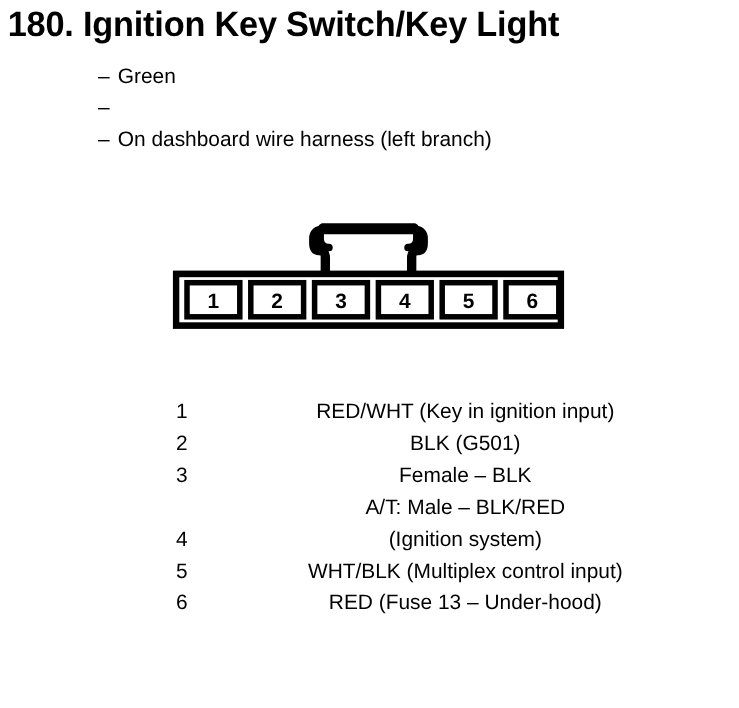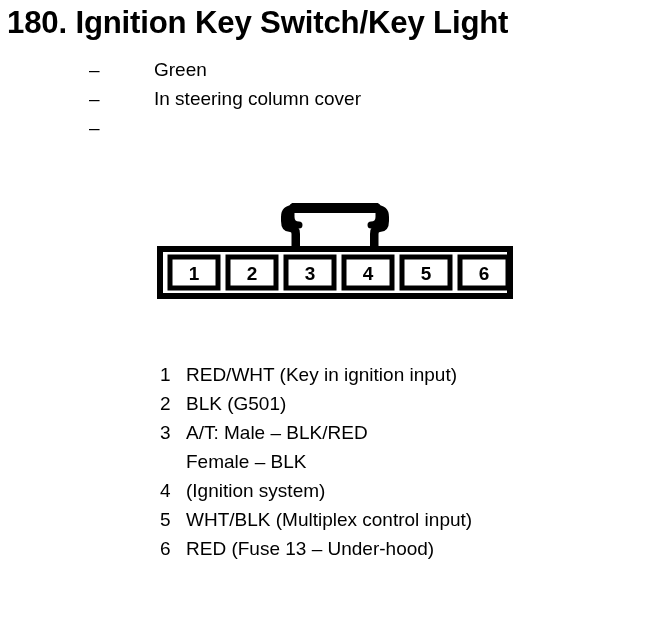--- a/index.html
+++ b/index.html
@@ -44,21 +44,20 @@
     font-size: 19px;
     line-height: 29px;
     white-space: nowrap;
   }
   .desc-dash {
     width: 18px;
     flex: 0 0 18px;
   }
   .desc-text {
     flex: 0 1 auto;
-    margin-left: 47px;
   }
 
   
   .connector {
     position: absolute;
     left: 157px;
     top: 203px;
     width: 356px;
     height: 96px;
   }
@@ -83,38 +82,39 @@
   .pin-num {
     flex: 0 0 26px;
     width: 26px;
     text-align: left;
   }
   .pin-lines {
     flex: 1 1 auto;
   }
   .pin-line {
     white-space: nowrap;
+    text-align: center;
   }
 </style>
 </head>
 <body>
 
 <div class="page-title">180. Ignition Key Switch/Key Light</div>
 
 <div class="desc-list">
   <div class="desc-item">
     <span class="desc-dash">–</span>
     <span class="desc-text">Green</span>
   </div>
   <div class="desc-item">
     <span class="desc-dash">–</span>
-    <span class="desc-text">In steering column cover</span>
   </div>
   <div class="desc-item">
     <span class="desc-dash">–</span>
+    <span class="desc-text">On dashboard wire harness (left branch)</span>
   </div>
 </div>
 
 <div class="connector">
   <svg width="356" height="96" viewBox="0 0 356 96" xmlns="http://www.w3.org/2000/svg">
 
     <path d="M 138 49
              L 138 30
              Q 138 22 130 22
              L 142 22
@@ -162,22 +162,22 @@
   <div class="pin-row">
     <span class="pin-num">2</span>
     <span class="pin-lines">
       <span class="pin-line" style="display: block;">BLK (G501)</span>
     </span>
   </div>
 
   <div class="pin-row">
     <span class="pin-num">3</span>
     <span class="pin-lines">
+      <span class="pin-line" style="display: block;">Female – BLK</span>
       <span class="pin-line" style="display: block;">A/T: Male – BLK/RED</span>
-      <span class="pin-line" style="display: block;">Female – BLK</span>
     </span>
   </div>
 
   <div class="pin-row">
     <span class="pin-num">4</span>
     <span class="pin-lines">
       <span class="pin-line" style="display: block;">(Ignition system)</span>
     </span>
   </div>
 

